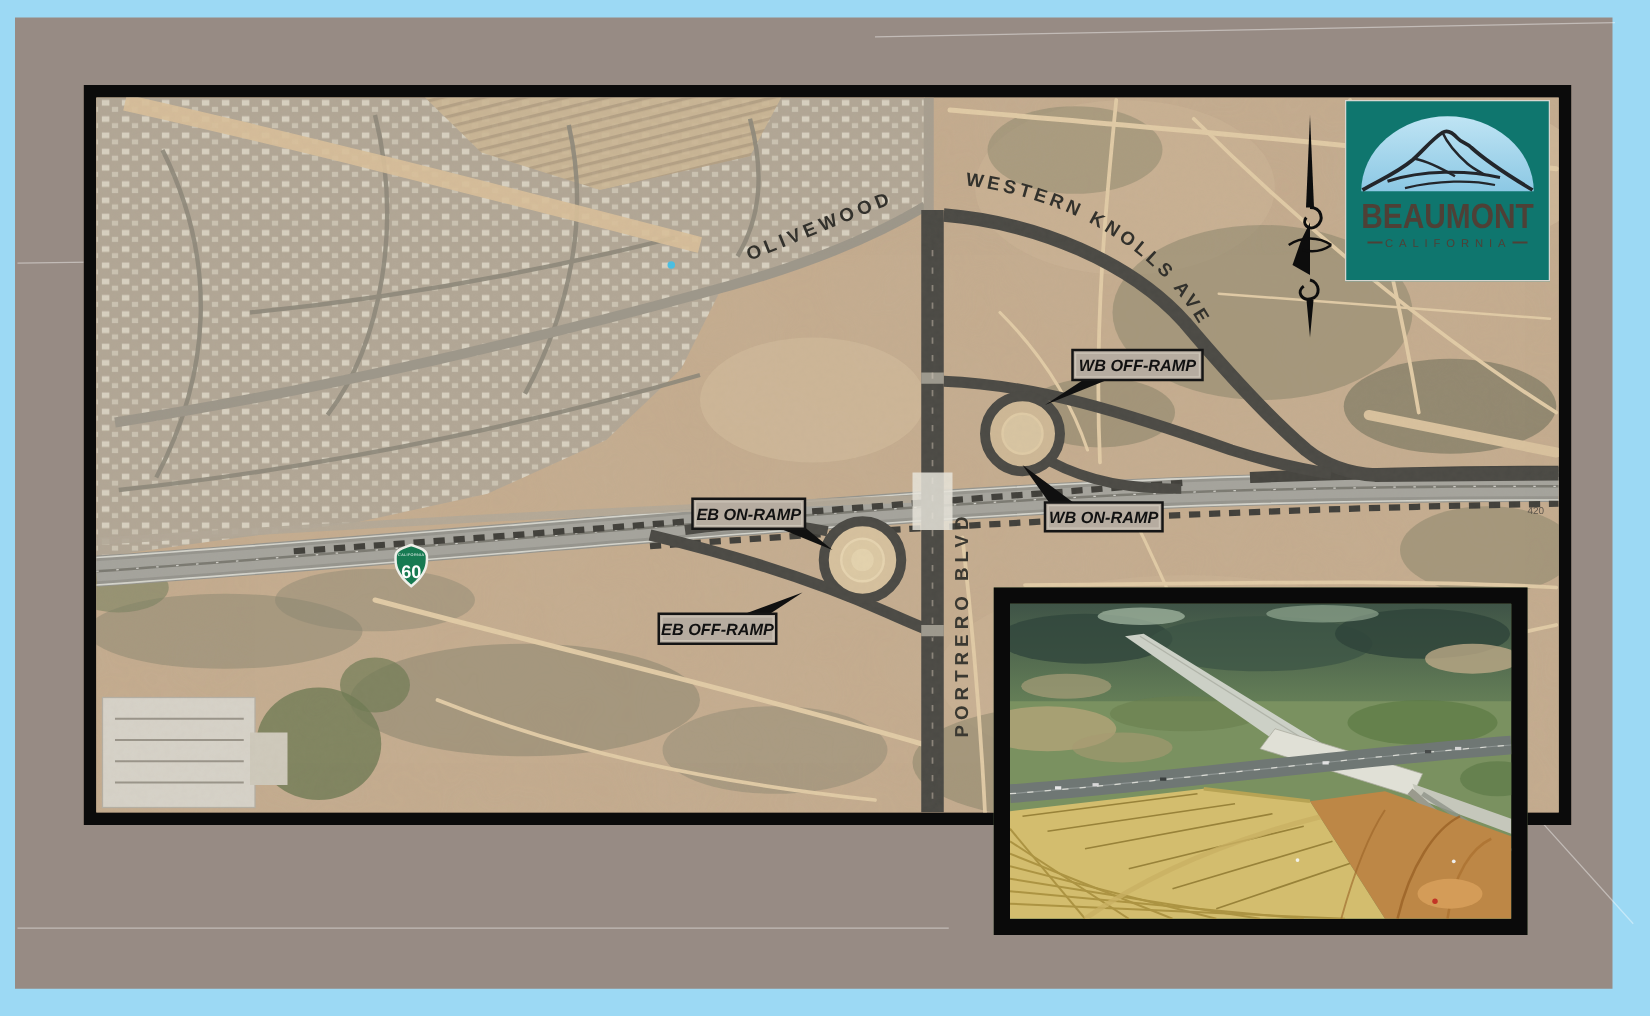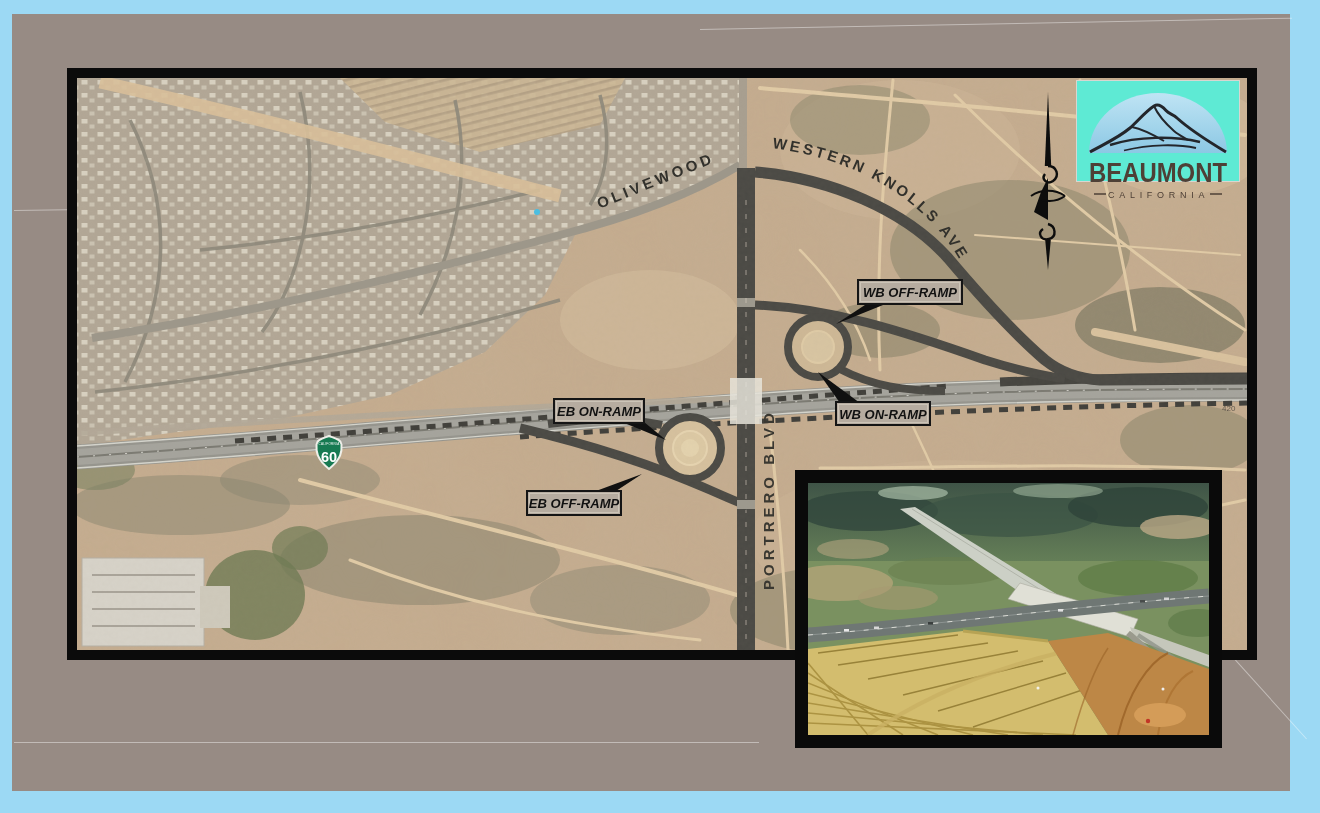--- a/index.html
+++ b/index.html
@@ -9,22 +9,22 @@
     font-family:"Liberation Sans", sans-serif;
   }
   .slide{position:absolute;left:12px;top:14px;width:1278px;height:777px;background:#978b84;}
   .artifact{position:absolute;height:1px;background:rgba(255,255,255,.42);transform-origin:left top;}
   .map-frame{
     position:absolute;left:67px;top:68px;width:1190px;height:592px;
     border:10px solid #0b0b0b;box-sizing:border-box;background:#c5ac8e;z-index:10;
   }
   .map-frame svg{display:block;}
   .logo{
-    position:absolute;left:1076px;top:80px;width:164px;height:102px;
-    background:#5eead4;border:1px solid #d8d6d0;box-sizing:border-box;z-index:22;
+    position:absolute;left:1076px;top:80px;width:164px;height:145px;
+    background:#0f766e;border:1px solid #d8d6d0;box-sizing:border-box;z-index:22;
   }
   .compass{position:absolute;left:1028px;top:92px;width:40px;height:180px;z-index:21;}
   .inset{
     position:absolute;left:795px;top:470px;width:427px;height:278px;
     border:13px solid #0a0a0a;box-sizing:border-box;background:#7a9160;z-index:30;
   }
   .ramp-label-text{font-style:italic;font-weight:bold;}
 </style>
 </head>
 <body>

